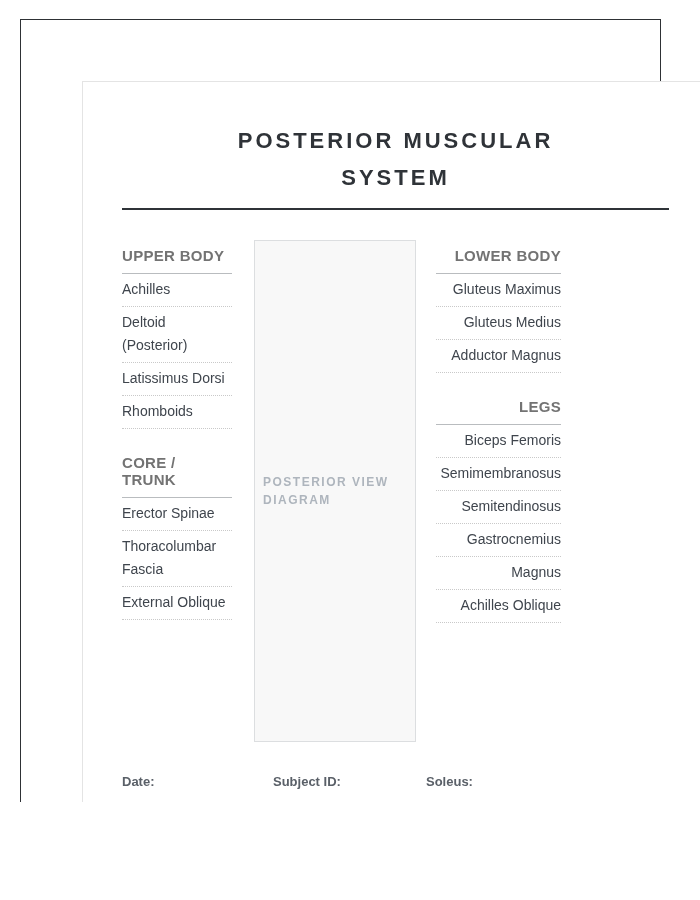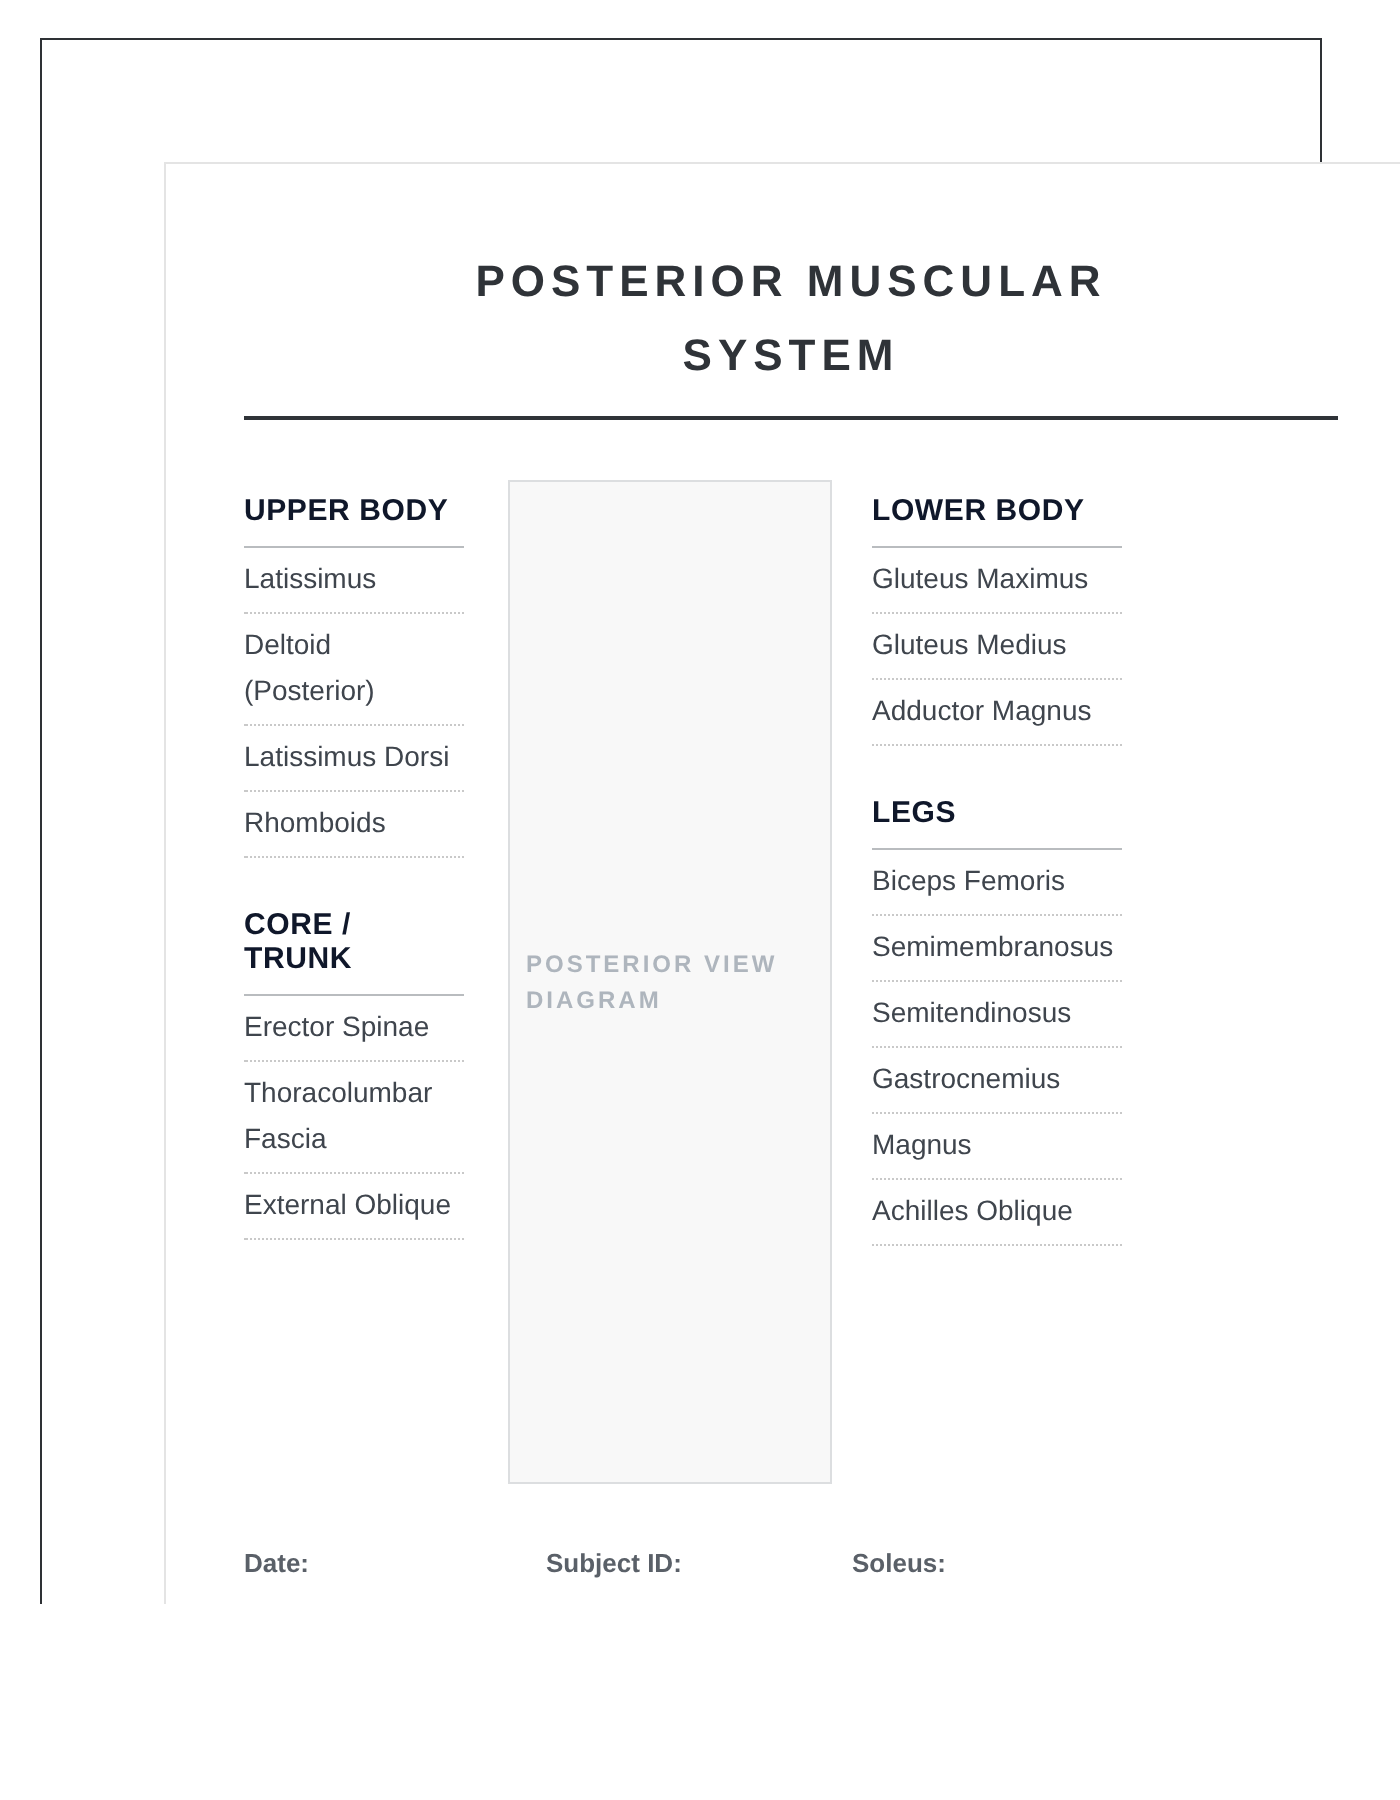--- a/index.html
+++ b/index.html
@@ -41,27 +41,27 @@
   .title-rule {
     height: 2px;
     background: #2f3338;
     margin-top: 12px;
   }
   .columns {
     display: flex;
     margin-top: 30px;
   }
   .col-left  { width: 110px; margin-right: 22px; }
-  .col-right { width: 125px; }
+  .col-right { width: 125px; text-align: right; }
   .muscle-section + .muscle-section { margin-top: 18px; }
   .section-heading {
     font-size: 15px;
     font-weight: bold;
     letter-spacing: 0.3px;
-    color: #0f172a;
+    color: #737373;
     padding: 7px 0 9px;
     border-bottom: 1px solid #b9bcbf;
   }
   .muscle-list { list-style: none; }
   .muscle-item {
     font-size: 14px;
     line-height: 23px;
     color: #3f454d;
     padding: 4px 0 5px;
     border-bottom: 1px dotted #c9c9c9;
@@ -103,21 +103,21 @@
 
     <h1 class="page-title">POSTERIOR MUSCULAR SYSTEM</h1>
 
     <div class="title-rule"></div>
 
     <div class="columns">
       <div class="col-left" id="col-left">
           <section class="muscle-section">
             <h2 class="section-heading">UPPER BODY</h2>
             <ul class="muscle-list">
-              <li class="muscle-item">Latissimus</li>
+              <li class="muscle-item">Achilles</li>
               <li class="muscle-item">Deltoid (Posterior)</li>
               <li class="muscle-item">Latissimus Dorsi</li>
               <li class="muscle-item">Rhomboids</li>
             </ul>
           </section>
           <section class="muscle-section">
             <h2 class="section-heading">CORE / TRUNK</h2>
             <ul class="muscle-list">
               <li class="muscle-item">Erector Spinae</li>
               <li class="muscle-item">Thoracolumbar Fascia</li>

